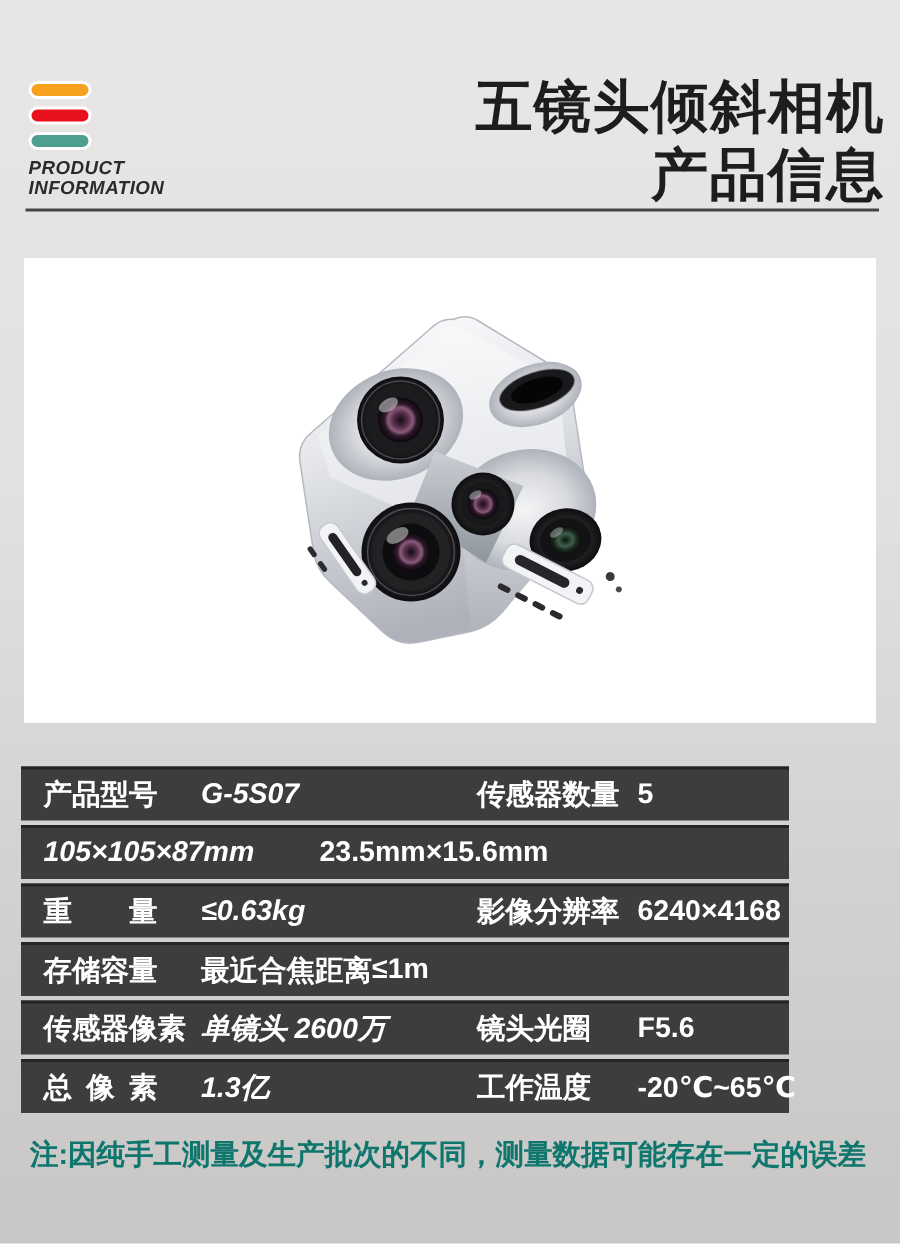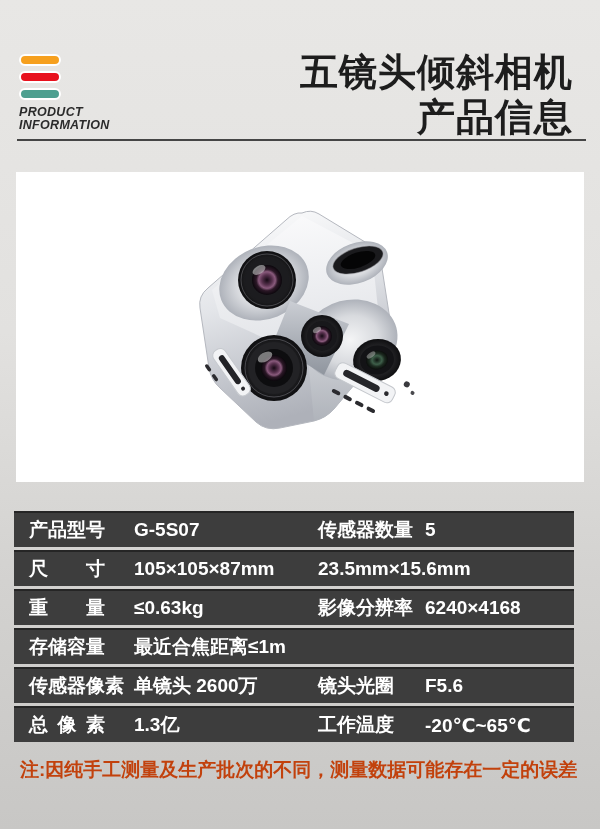--- a/index.html
+++ b/index.html
@@ -7,43 +7,43 @@
     width:600px;height:829px;
     font-family:"Liberation Sans","DejaVu Sans",sans-serif;
     position:relative;overflow:hidden;
     background:linear-gradient(180deg,#e8e7e5 0%,#e2e1df 40%,#d3d2d0 70%,#c8c7c5 100%);
   }
   .page{position:absolute;inset:0;}
   
   .logo{position:absolute;left:19px;top:54px;font-style:italic;}
   .logo-bar{width:38px;height:8px;border:2px solid #ffffff;border-radius:7px;margin-bottom:5px;}
   .logo-text{margin-top:6px;font-size:12.5px;font-weight:700;color:#2b2b2b;line-height:13px;letter-spacing:.3px;}
-  .titles{position:absolute;top:50px;right:27px;text-align:right;color:#1d1d1d;}
+  .titles{position:absolute;top:50px;right:10px;text-align:right;color:#1d1d1d;}
   .title-line{font-size:38px;font-weight:700;line-height:45px;letter-spacing:1px;white-space:nowrap;}
   .rule{position:absolute;top:139px;left:17px;right:14px;height:1.5px;background:#454545;}
   
   .panel{position:absolute;left:16px;top:172px;width:568px;height:310px;background:#ffffff;}
   .panel svg{display:block;margin:36px auto 0 auto;}
   
-  .table{position:absolute;left:14px;top:511px;width:560px;}
+  .table{position:absolute;left:14px;top:511px;width:512px;}
   .spec-row{
     display:flex;align-items:center;box-sizing:border-box;
     height:36px;margin-bottom:3px;padding-left:15px;
     background:#3d3d3d;border-top:2px solid #252525;
     color:#ffffff;font-size:19px;font-weight:700;white-space:nowrap;
   }
   .cell{display:inline-block;}
   .l-label{width:105px;flex:none;}
   .r-label{min-width:107px;flex:none;}
   .lab{display:inline-block;min-width:76px;}
   .lab.jus{text-align:justify;text-align-last:justify;}
-  .l-value{width:184px;flex:none;}
+  .l-value{width:184px;flex:none;font-style:italic;}
   .r-value{flex:1;}
   
-  .note{position:absolute;left:20px;top:757px;font-size:19px;font-weight:600;color:#c2410c;white-space:nowrap;}
+  .note{position:absolute;left:20px;top:757px;font-size:19px;font-weight:600;color:#0f766e;white-space:nowrap;}
 </style>
 </head>
 <body>
 
 <div class="page">
 
   <div>
     <div class="logo">
       <div class="logo-bar" style="background-color: rgb(246, 160, 30);"></div>
       <div class="logo-bar" style="background-color: rgb(232, 17, 29);"></div>
@@ -179,21 +179,20 @@
   </div>
 
   <div class="table">
     <div class="spec-row">
       <span class="cell l-label"><span class="lab">产品型号</span></span>
       <span class="cell l-value">G-5S07</span>
       <span class="cell r-label">传感器数量</span>
       <span class="cell r-value">5</span>
     </div>
     <div class="spec-row">
-      <span class="cell l-label"><span class="lab jus">尺寸</span></span>
       <span class="cell l-value">105×105×87mm</span>
       <span class="cell r-value">23.5mm×15.6mm</span>
     </div>
     <div class="spec-row">
       <span class="cell l-label"><span class="lab jus">重量</span></span>
       <span class="cell l-value">≤0.63kg</span>
       <span class="cell r-label">影像分辨率</span>
       <span class="cell r-value">6240×4168</span>
     </div>
     <div class="spec-row">

